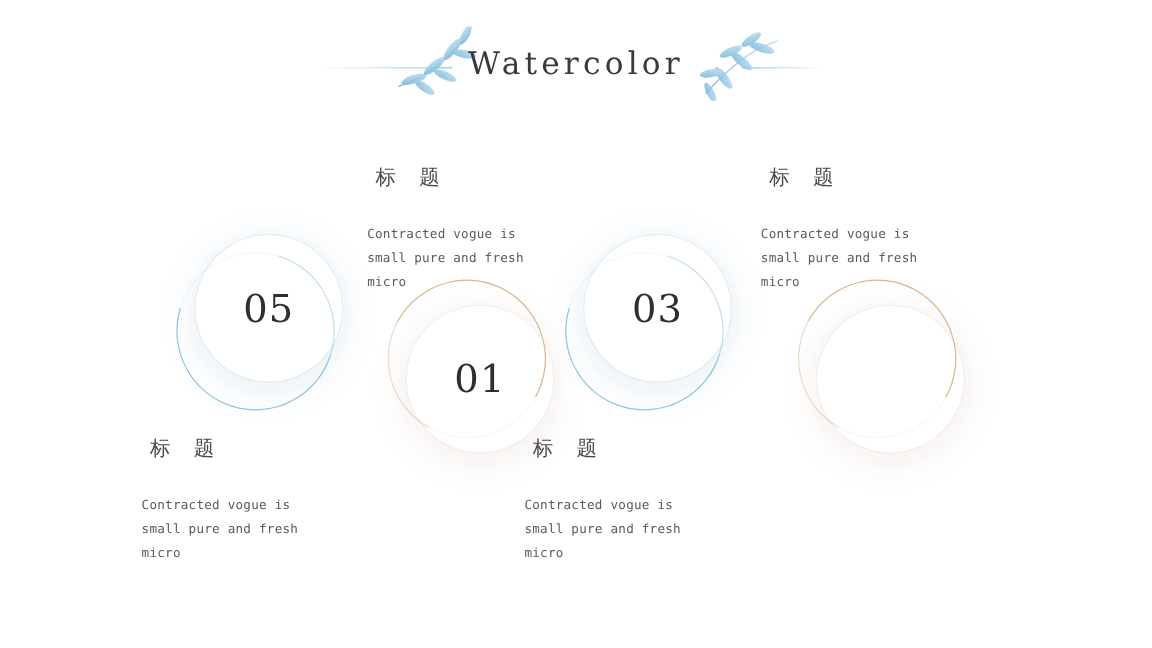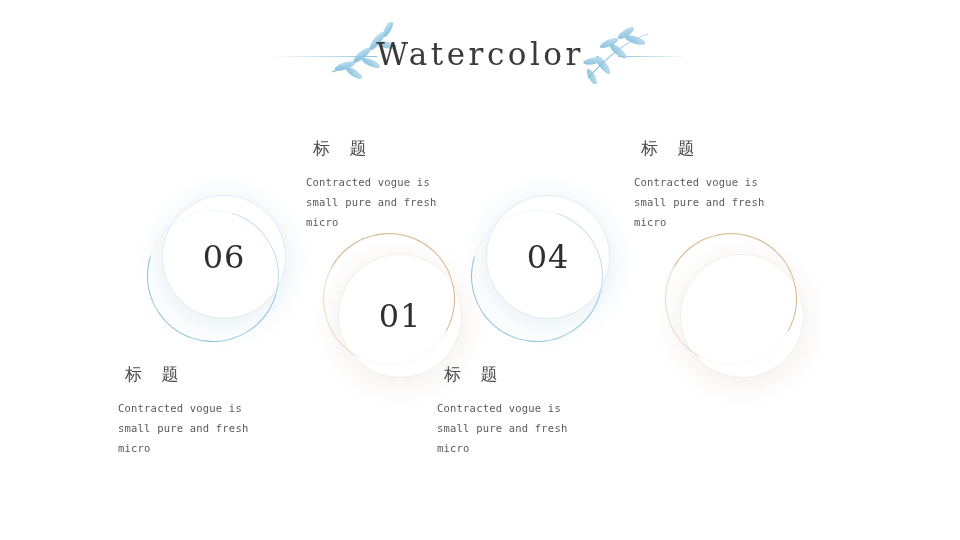--- a/index.html
+++ b/index.html
@@ -24,21 +24,21 @@
     background:linear-gradient(to right,rgba(150,200,225,.06),rgba(120,185,215,.85));
   }
   .rule-right{
     left:618px;width:66px;
     background:linear-gradient(to left,rgba(150,200,225,.06),rgba(120,185,215,.85));
   }
   .title-text{
     position:absolute;left:0;top:22px;width:960px;
     text-align:center;
     font-family:"DejaVu Serif",serif;
-    font-size:31px;
+    font-size:26px;
     letter-spacing:3.5px;
     color:#3a3a3a;
     font-weight:400;
     line-height:40px;
   }
   .sprig{position:absolute;top:10px;width:74px;height:62px;}
   .sprig-left{left:330px;}
   .sprig-right{left:576px;}
 
   
@@ -89,21 +89,21 @@
   .block{position:absolute;width:230px;text-align:left;}
   .block-title{
     font-family:"DejaVu Sans",sans-serif;
     font-size:17px;
     letter-spacing:7px;
     color:#4a4a4a;
     line-height:24px;
     text-indent:7px;
   }
   .block-body{
-    margin-top:12px;
+    margin-top:25px;
     font-family:"DejaVu Sans Mono",monospace;
     font-size:10.5px;
     letter-spacing:.2px;
     color:#5a5a5a;
     line-height:20px;
   }
   .block-body div{white-space:nowrap;}
 </style>
 </head>
 <body>
@@ -160,21 +160,21 @@
         </g>
       </svg>
     </div>
 
     <div class="title-text">Watercolor</div>
   </div>
 
   <div class="node" style="left:135px;top:168px;">
     <div class="disc disc-blue"></div>
     <div class="ring ring-blue"></div>
-    <div class="num">06</div>
+    <div class="num">05</div>
   </div>
   <div class="block" style="left:118px;top:362px;">
     <div class="block-title">标 题</div>
     <div class="block-body">
       <div>Contracted vogue is</div>
       <div>small pure and fresh</div>
       <div>micro</div>
     </div>
   </div>
 
@@ -188,21 +188,21 @@
     <div class="block-body">
       <div>Contracted vogue is</div>
       <div>small pure and fresh</div>
       <div>micro</div>
     </div>
   </div>
 
   <div class="node" style="left:459px;top:168px;">
     <div class="disc disc-blue"></div>
     <div class="ring ring-blue"></div>
-    <div class="num">04</div>
+    <div class="num">03</div>
   </div>
   <div class="block" style="left:437px;top:362px;">
     <div class="block-title">标 题</div>
     <div class="block-body">
       <div>Contracted vogue is</div>
       <div>small pure and fresh</div>
       <div>micro</div>
     </div>
   </div>
 

